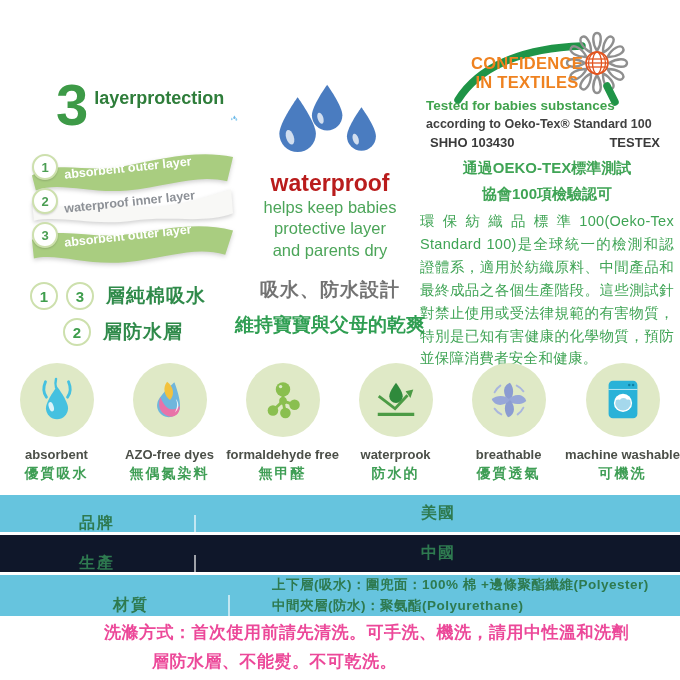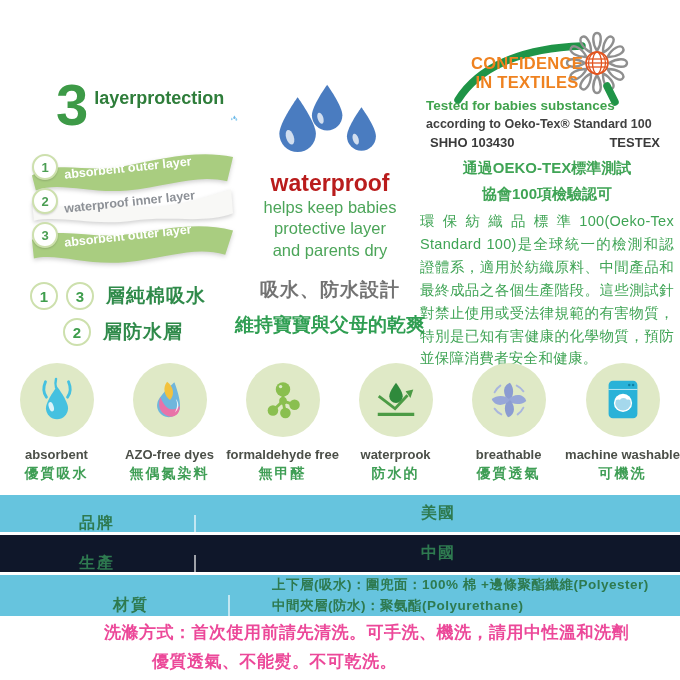--- a/index.html
+++ b/index.html
@@ -326,16 +326,16 @@
       <div class="cell-label">材質</div>
       <div class="cell-value left">
         <span>上下層(吸水)：圍兜面：100% 棉 +邊條聚酯纖維(Polyester)</span>
         <span>中間夾層(防水)：聚氨酯(Polyurethane)</span>
       </div>
     </div>
   </section>
 
   <section class="care">
     <div class="care-line1">洗滌方式：首次使用前請先清洗。可手洗、機洗，請用中性溫和洗劑</div>
-    <div class="care-line2">優質透氣、不能熨。不可乾洗。</div>
+    <div class="care-line2">層防水層、不能熨。不可乾洗。</div>
   </section>
 
 </div>
 
 </body></html>

